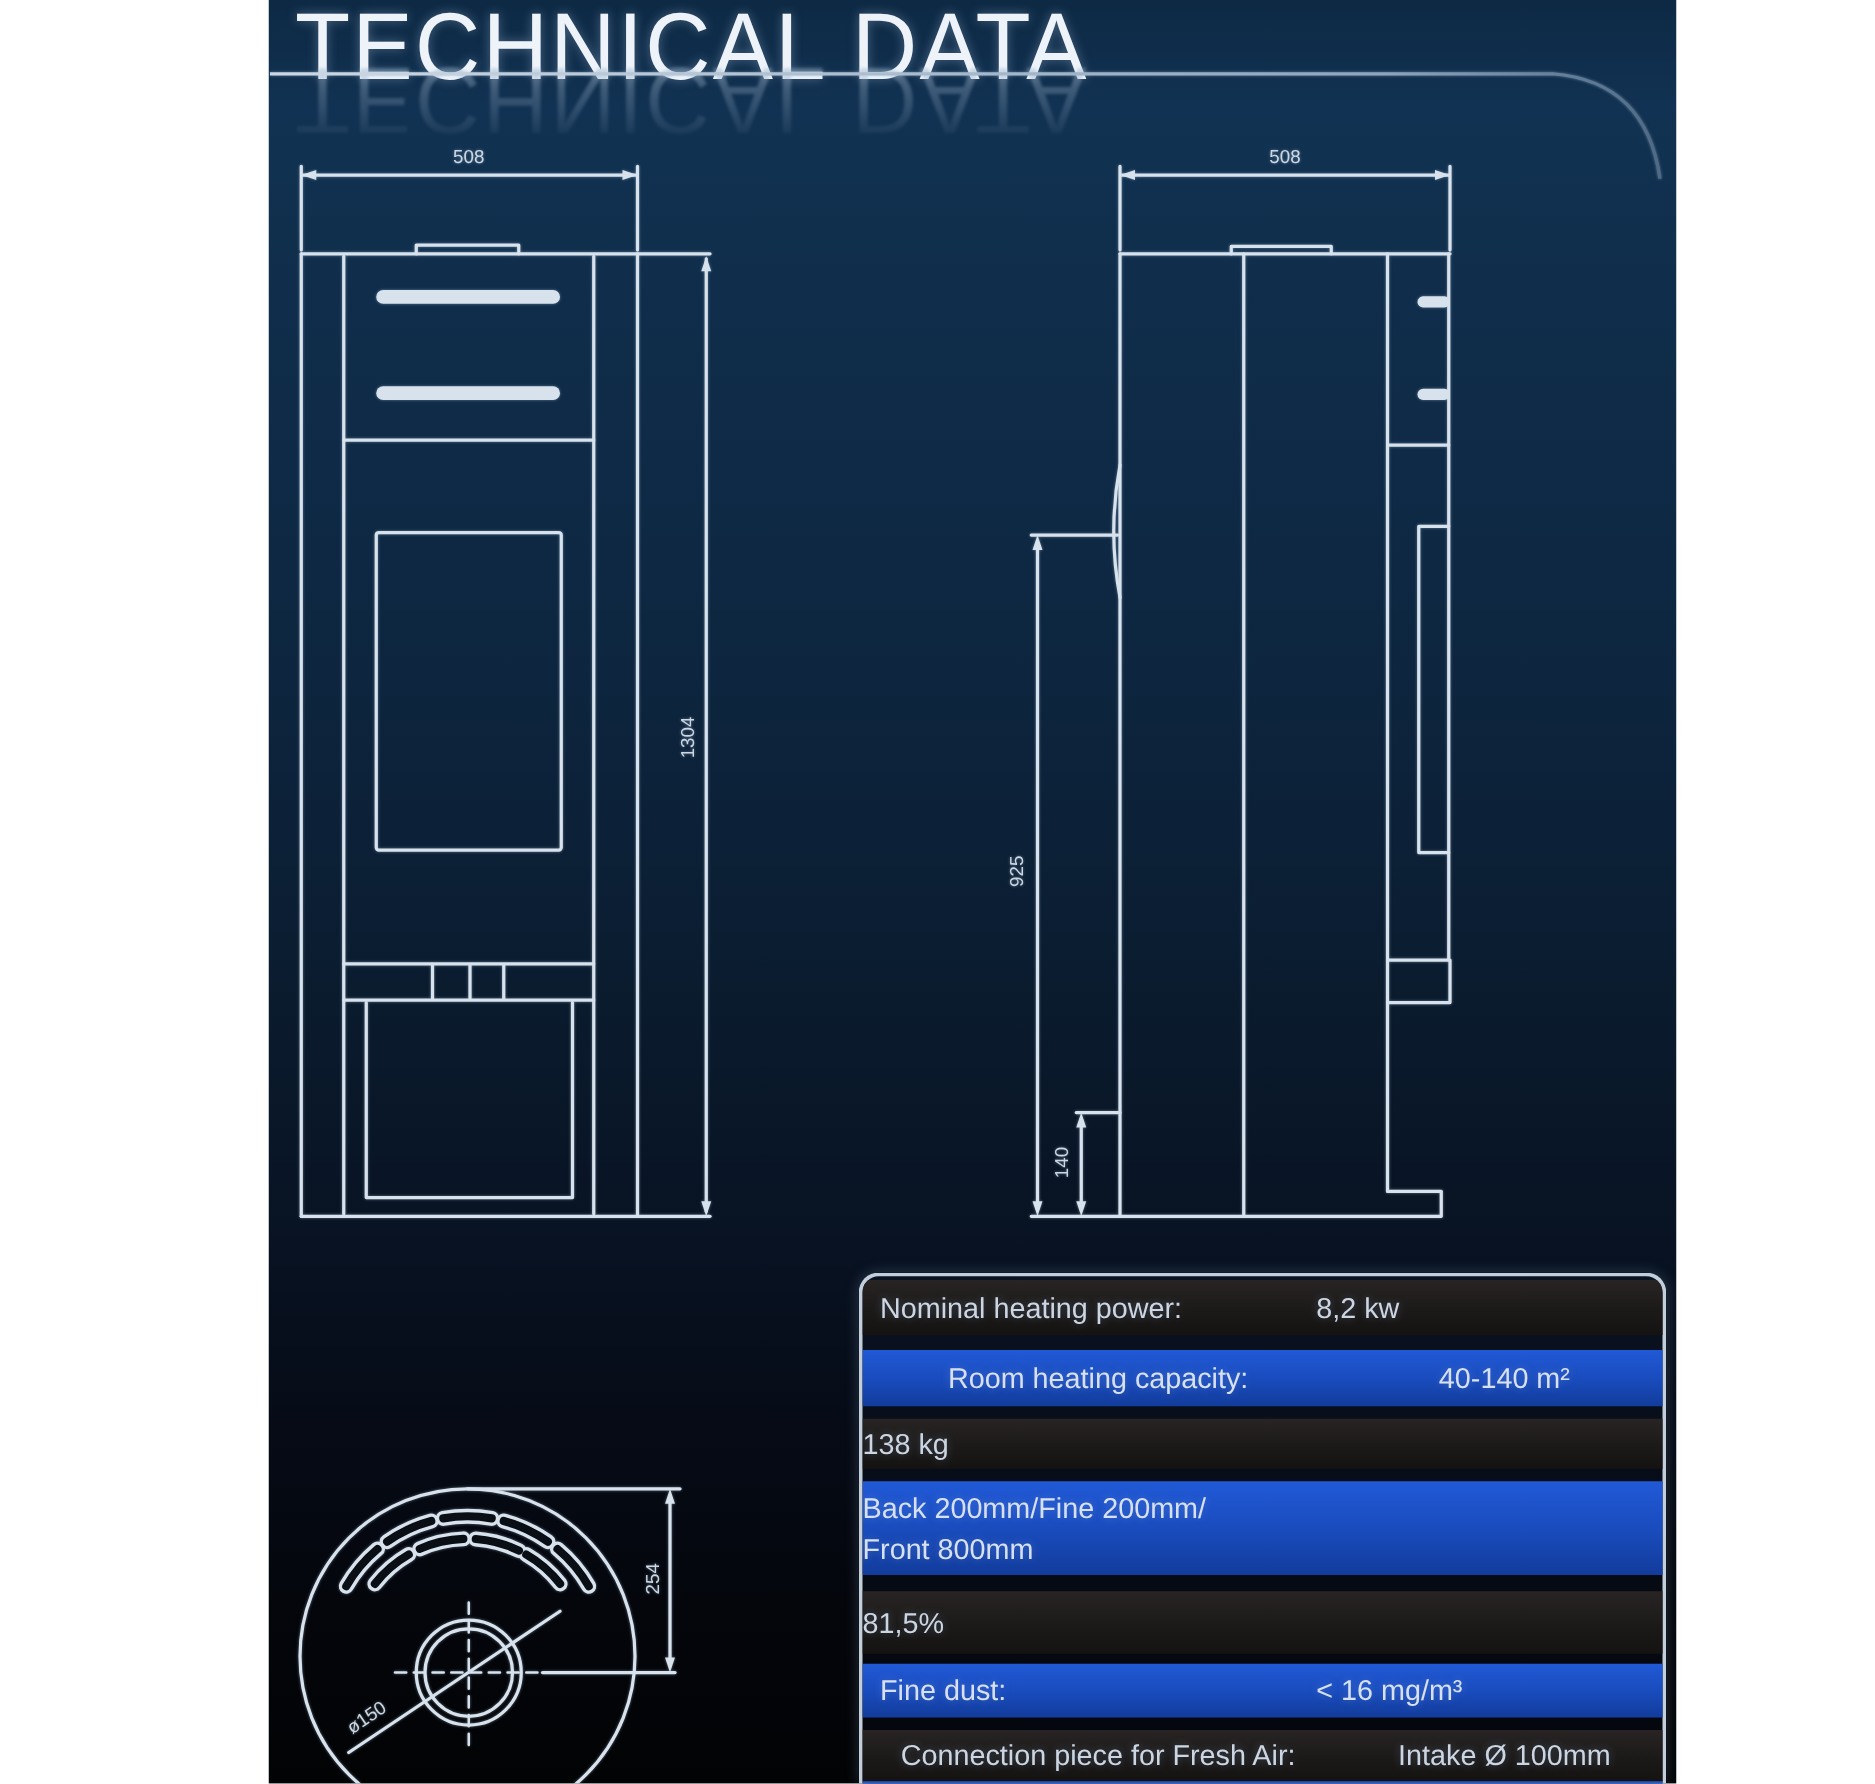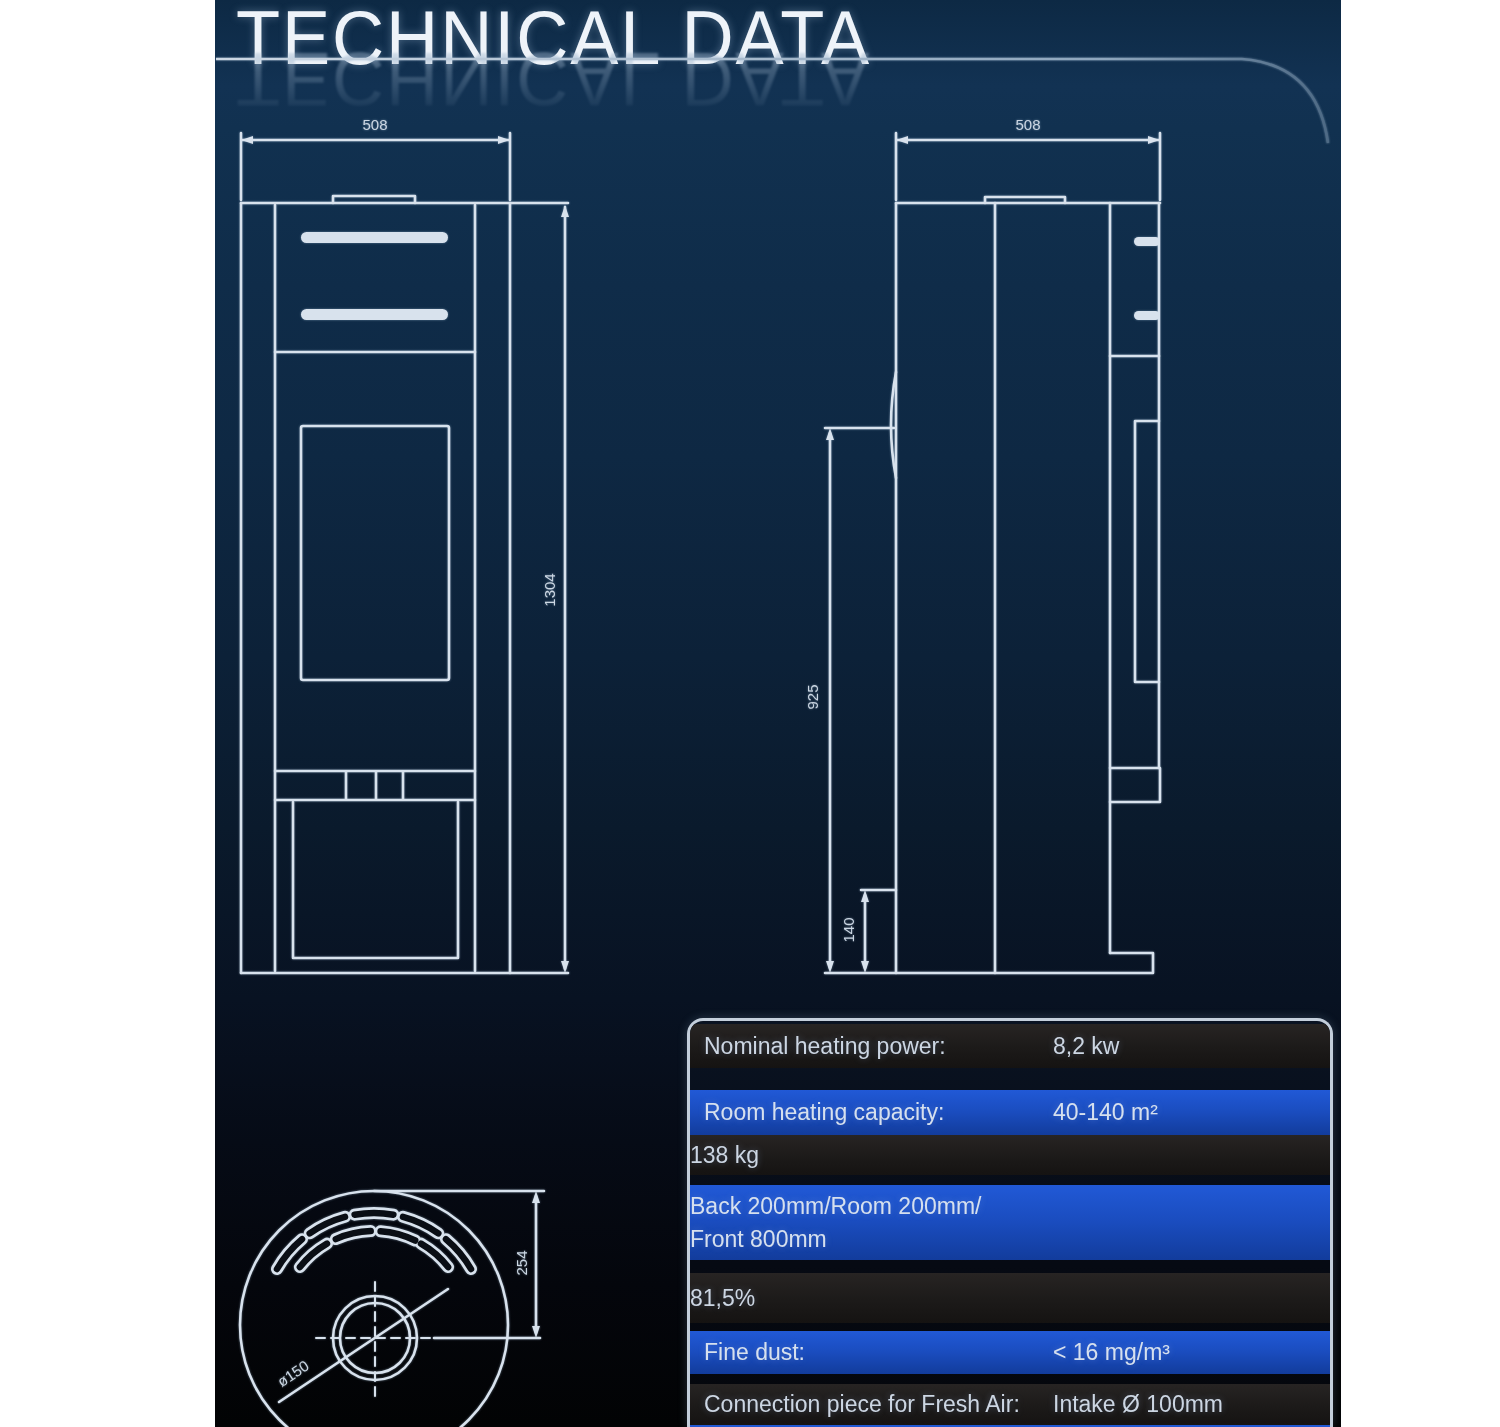--- a/index.html
+++ b/index.html
@@ -169,39 +169,39 @@
       <polygon class="arrow" points="508,1338 504,1326 512,1326"></polygon>
       <text class="dimtxt" x="499" y="1263" text-anchor="middle" transform="rotate(-90 499 1263)">254</text>
     </g>
   </svg>
 
   <div id="spec-table">
     <div class="spec-row row-dark" style="top:3px;height:44px;">
       <span class="lbl">Nominal heating power:</span>
       <span class="val">8,2 kw</span>
     </div>
-    <div class="spec-row row-blue" style="top:69px;height:45px;">
+    <div class="spec-row row-blue" style="top:59px;height:45px;text-align:center;">
       <span class="lbl">Room heating capacity:</span>
       <span class="val">40-140 m²</span>
     </div>
     <div class="spec-row row-dark" style="top:114px;height:40px;">
       <span class="val">138 kg</span>
     </div>
     <div class="spec-row row-blue" style="top:164px;height:75px;">
       <span class="val val2">
-        <span>Back 200mm/Room 200mm/</span><br>
+        <span>Back 200mm/Fine 200mm/</span><br>
         <span>Front 800mm</span>
       </span>
     </div>
     <div class="spec-row row-dark" style="top:252px;height:50px;">
       <span class="val">81,5%</span>
     </div>
     <div class="spec-row row-blue" style="top:310px;height:43px;">
       <span class="lbl">Fine dust:</span>
       <span class="val">&lt; 16 mg/m³</span>
     </div>
-    <div class="spec-row row-dark" style="top:363px;height:41px;">
+    <div class="spec-row row-dark" style="top:363px;height:41px;text-align:center;">
       <span class="lbl">Connection piece for Fresh Air:</span>
       <span class="val">Intake Ø 100mm</span>
     </div>
     <div class="spec-row row-blue" style="top:404px;height:30px;"></div>
   </div>
 </div>
 
 </body></html>

